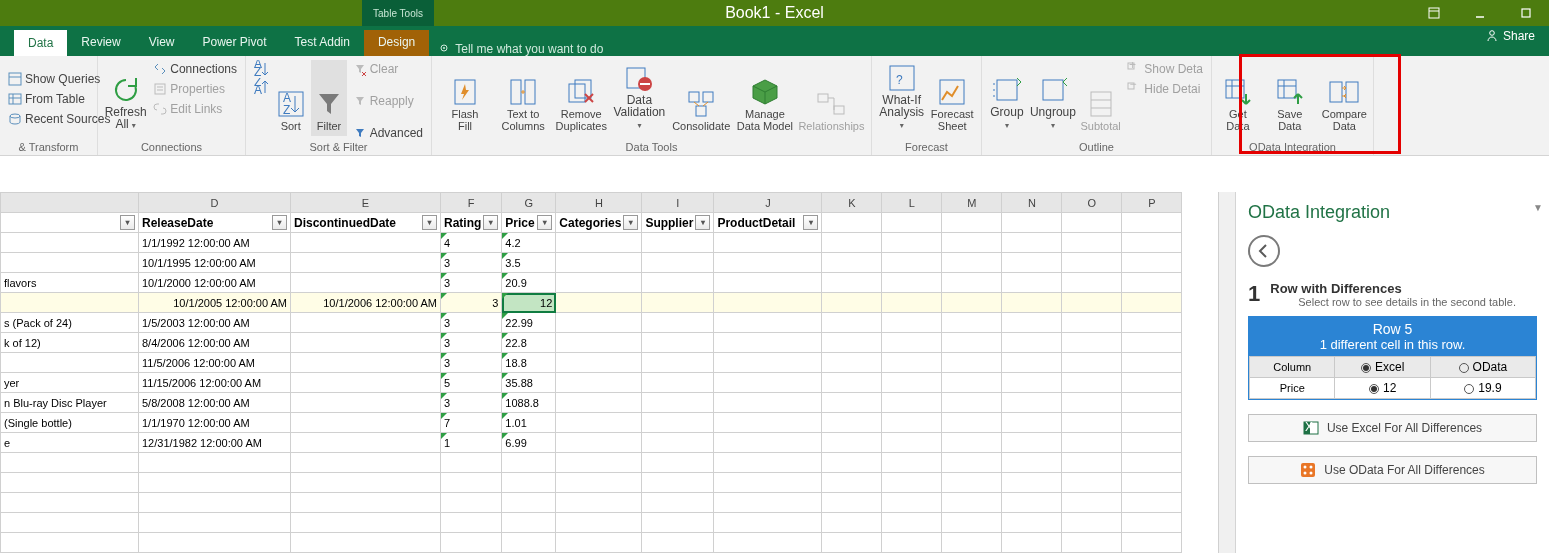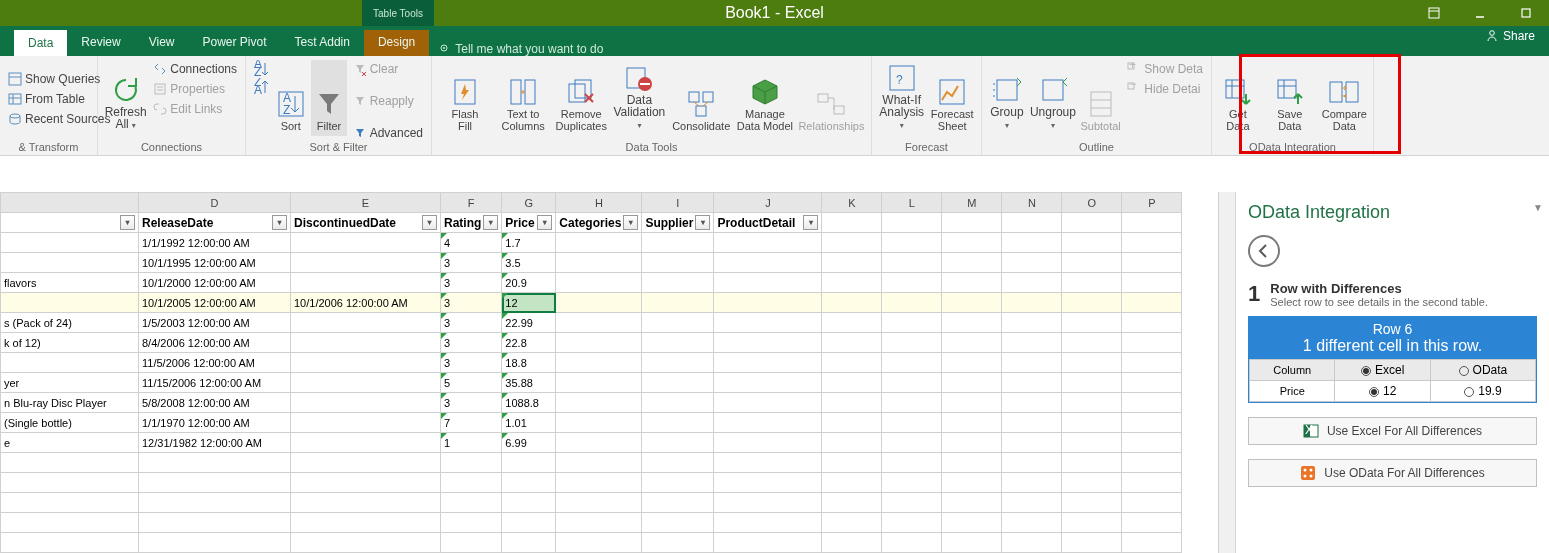--- a/index.html
+++ b/index.html
@@ -45,39 +45,39 @@
   
   .sheet-wrap { position:absolute; top:192px; left:0; right:0; bottom:0; display:flex; }
   .sheet { flex:1; overflow:hidden; position:relative; }
   table.grid { border-collapse:collapse; table-layout:fixed; }
   table.grid th, table.grid td { border:1px solid #d0d0d0; height:20px; font-size:11px; padding:0 3px; text-align:left; white-space:nowrap; overflow:hidden; }
   tr.col-head th { background:#e6e6e6; text-align:center; font-weight:normal; color:#444; }
   tr.tbl-head th { background:#fff; }
   .hcell { display:flex; align-items:center; justify-content:space-between; }
   .fbtn { width:15px; height:15px; border:1px solid #999; background:linear-gradient(#fff,#eaeaea); display:flex; align-items:center; justify-content:center; margin-left:2px; }
   .fbtn::after { content:"▾"; font-size:8px; color:#555; }
-  tr.selrow td { background:#fffde6; }
+  tr.selrow td { background:#fffde6;text-align:right; }
   td.selcell { background:#c3e5c3 !important; outline:2px solid #107c41; outline-offset:-2px; }
   td.gt { position:relative; }
   td.gt::before { content:""; position:absolute; top:0; left:0; width:0; height:0; border-top:6px solid #2f9e44; border-right:6px solid transparent; }
   .vscroll { position:absolute; right:0; top:0; bottom:0; width:17px; background:#f0f0f0; border-left:1px solid #d0d0d0; }
 
   
   .panel { width:314px; border-left:1px solid #d4d4d4; background:#fff; padding:10px 12px 0 12px; position:relative; }
   .panel-title { color:#217346; font-size:18px; font-weight:400; margin-bottom:12px; }
   .panel-gear { position:absolute; right:6px; top:10px; color:#888; font-size:10px; }
   .back-circle { width:32px; height:32px; border:2px solid #7a7a7a; border-radius:50%; display:flex; align-items:center; justify-content:center; color:#5a5a5a; margin-bottom:14px; }
   .rwd { display:flex; gap:10px; margin-bottom:8px; }
   .rwd-num { font-size:22px; font-weight:600; color:#333; }
   .rwd-ttl { font-size:13px; font-weight:600; color:#333; }
-  .rwd-sub { font-size:11px; color:#666; }
+  .rwd-sub { font-size:11px; color:#666;margin-left:28px; }
   .rowbox { border:1px solid #2b84d4; }
   .rowbox-head { background:#2b84d4; color:#fff; text-align:center; padding:4px 0; }
   .rowbox-head .h1 { font-size:14px; }
-  .rowbox-head .h2 { font-size:16px; }
+  .rowbox-head .h2 { font-size:13px; }
   .diff-tbl { width:100%; border-collapse:collapse; }
   .diff-tbl th, .diff-tbl td { border:1px solid #c9c9c9; font-size:11px; padding:3px 4px; text-align:center; }
   .diff-tbl th { background:#eaeaea; font-weight:normal; }
   .radio { width:10px; height:10px; border:1px solid #555; border-radius:50%; display:inline-block; vertical-align:middle; margin-right:4px; position:relative; }
   .radio.on::after { content:""; position:absolute; top:1px; left:1px; width:6px; height:6px; background:#333; border-radius:50%; }
   .abtn { display:flex; align-items:center; justify-content:center; gap:8px; border:1px solid #c0c0c0; background:#f7f7f7; height:28px; margin-top:14px; font-size:11px; color:#444; }
   .abtn .aicon { width:16px; height:16px; }
 </style>
 </head>
 <body>
@@ -516,21 +516,21 @@
             <th></th>
             <th></th>
       </tr>
       </tbody>
         <tbody id="data-rows">
           <tr>
             <td></td>
             <td>1/1/1992 12:00:00 AM</td>
             <td></td>
             <td class="gt">4</td>
-            <td class="gt">1.7</td>
+            <td class="gt">4.2</td>
             <td></td>
             <td></td>
             <td></td>
             <td></td>
             <td></td>
             <td></td>
             <td></td>
             <td></td>
             <td></td>
           </tr>
@@ -807,21 +807,21 @@
     </div>
     <div class="rwd">
       <div class="rwd-num">1</div>
       <div>
         <div class="rwd-ttl">Row with Differences</div>
         <div class="rwd-sub">Select row to see details in the second table.</div>
       </div>
     </div>
     <div class="rowbox">
       <div class="rowbox-head">
-        <div class="h1">Row 6</div>
+        <div class="h1">Row 5</div>
         <div class="h2">1 different cell in this row.</div>
       </div>
       <table class="diff-tbl">
         <tbody>
             <tr>
           <th>Column</th>
           <th><span class="radio on"></span><span>Excel</span></th>
           <th><span class="radio"></span><span>OData</span></th>
         </tr>
         <tr>

